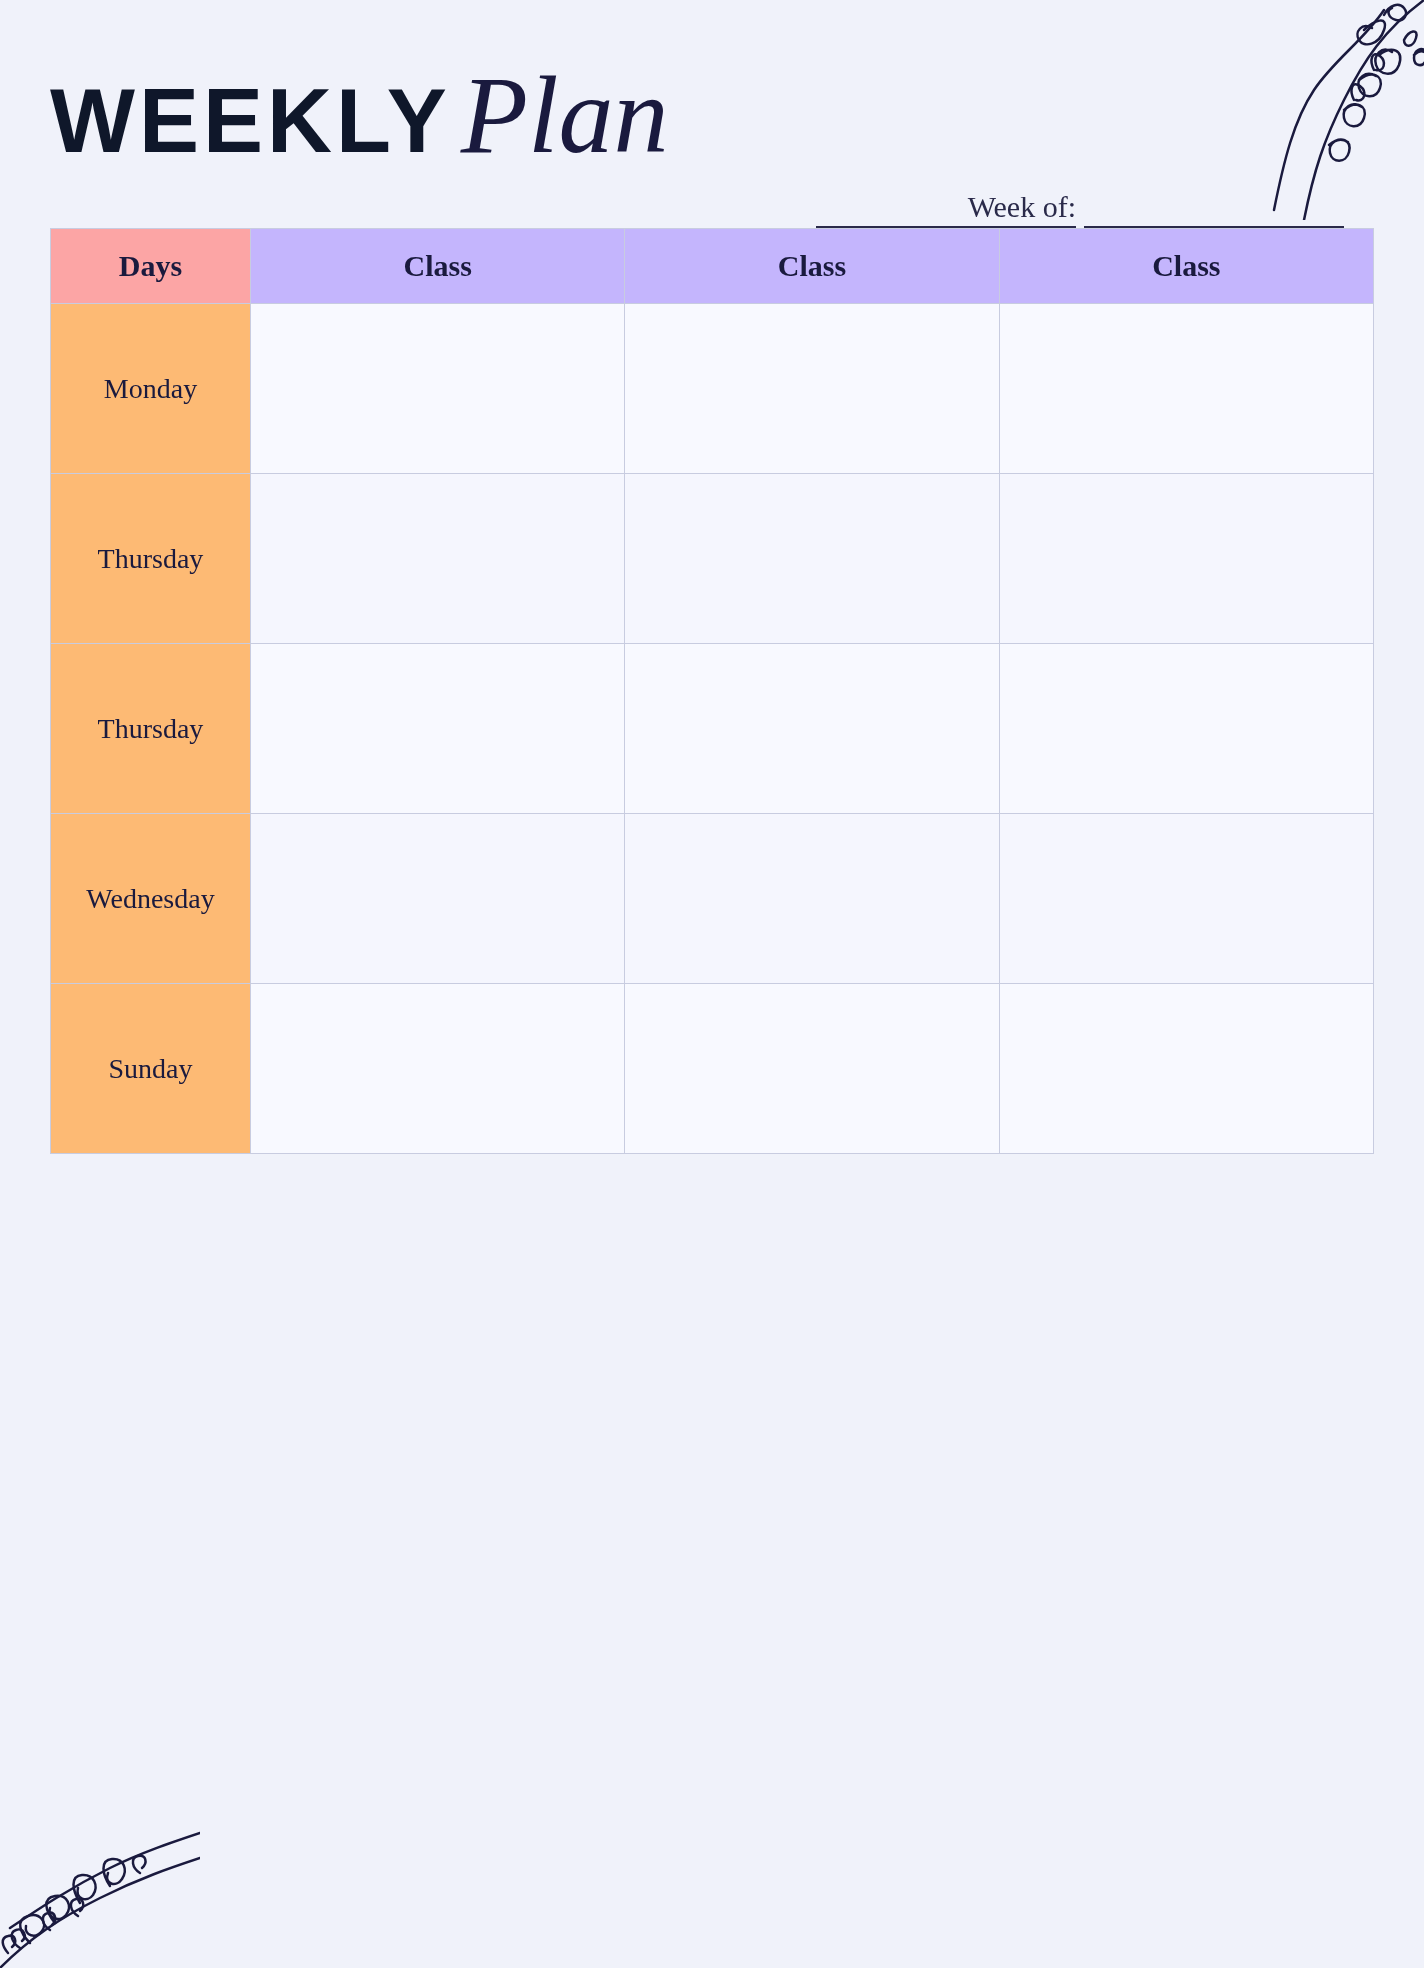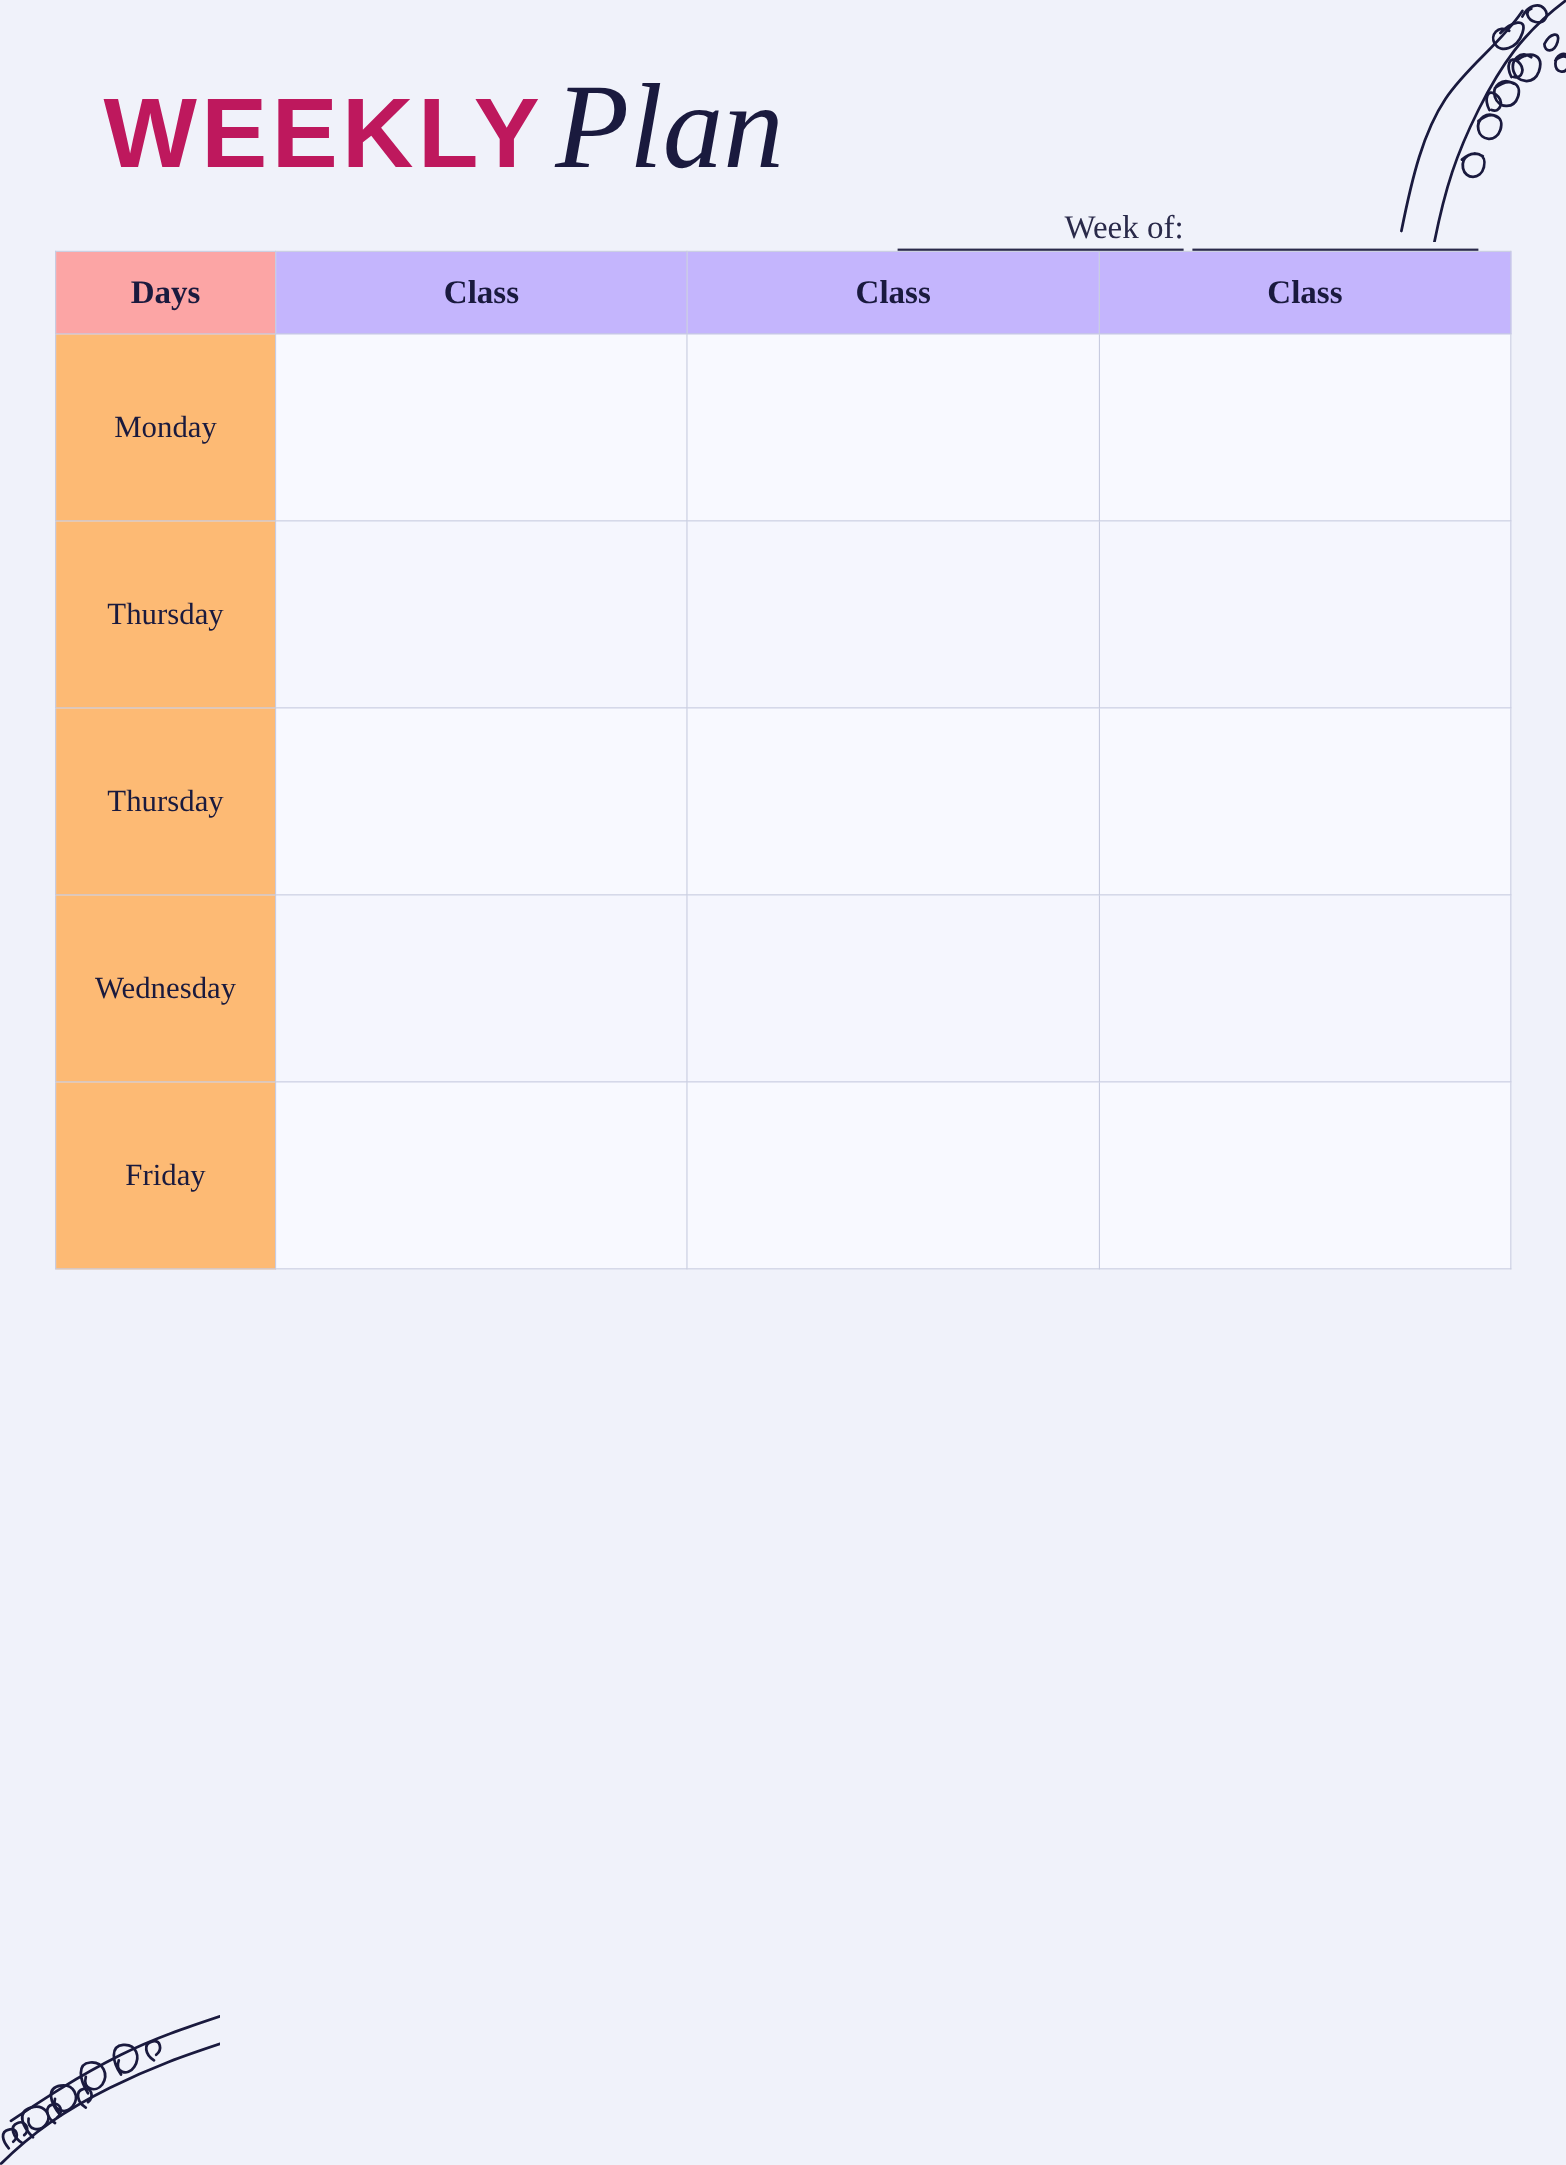--- a/index.html
+++ b/index.html
@@ -49,25 +49,24 @@
     .title-line {
       display: flex;
       align-items: baseline;
       gap: 10px;
     }
 
     .title-weekly {
       font-family: Arial, Helvetica, sans-serif;
       font-size: 90px;
       font-weight: 900;
-      color: #be185d;
+      color: #0f172a;
       letter-spacing: 4px;
       text-transform: uppercase;
       line-height: 1;
-      margin-left: 44px;
     }
 
     .title-plan {
       font-family: Liberation Serif, serif;
       font-size: 110px;
       font-weight: 400;
       color: #1a1a3e;
       line-height: 1;
       font-style: italic;
     }
@@ -230,21 +229,21 @@
           <td class="class-cell"></td>
           <td class="class-cell"></td>
         </tr>
         <tr class="day-row">
           <td class="day-label">Wednesday</td>
           <td class="class-cell"></td>
           <td class="class-cell"></td>
           <td class="class-cell"></td>
         </tr>
         <tr class="day-row">
-          <td class="day-label">Friday</td>
+          <td class="day-label">Sunday</td>
           <td class="class-cell"></td>
           <td class="class-cell"></td>
           <td class="class-cell"></td>
         </tr>
       </tbody>
   </table>
 
 </div>
 
 </body></html>

